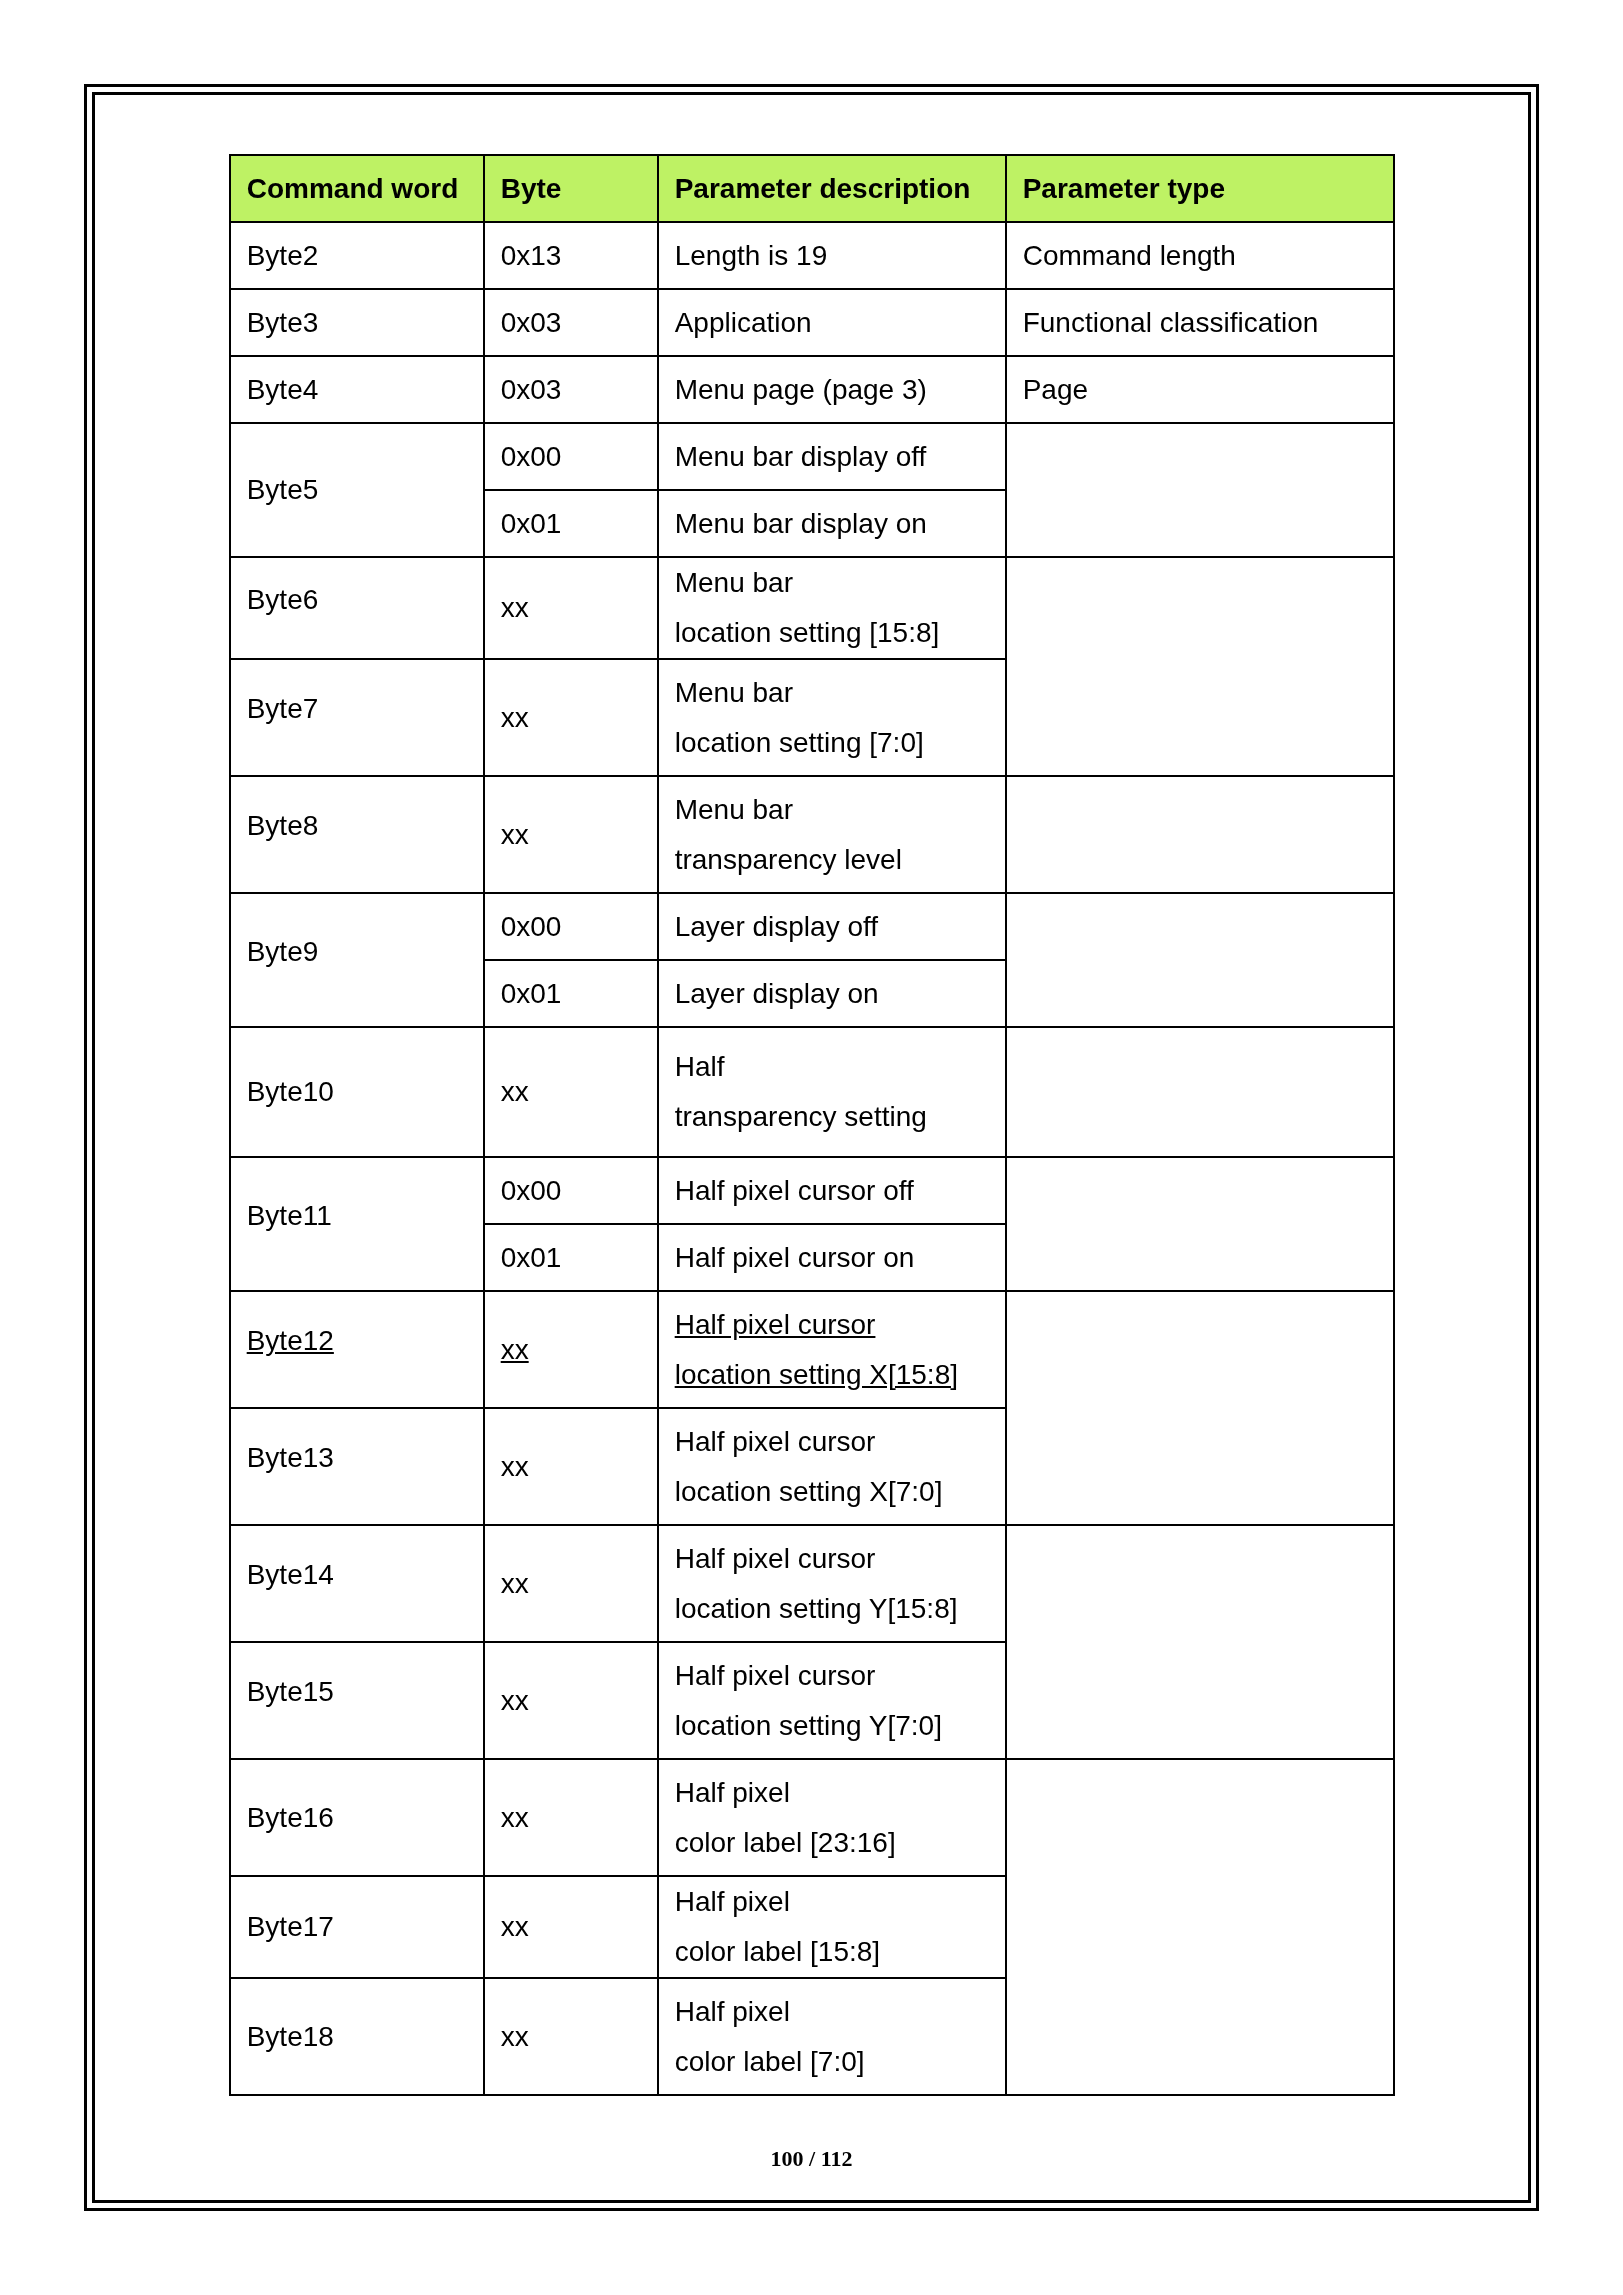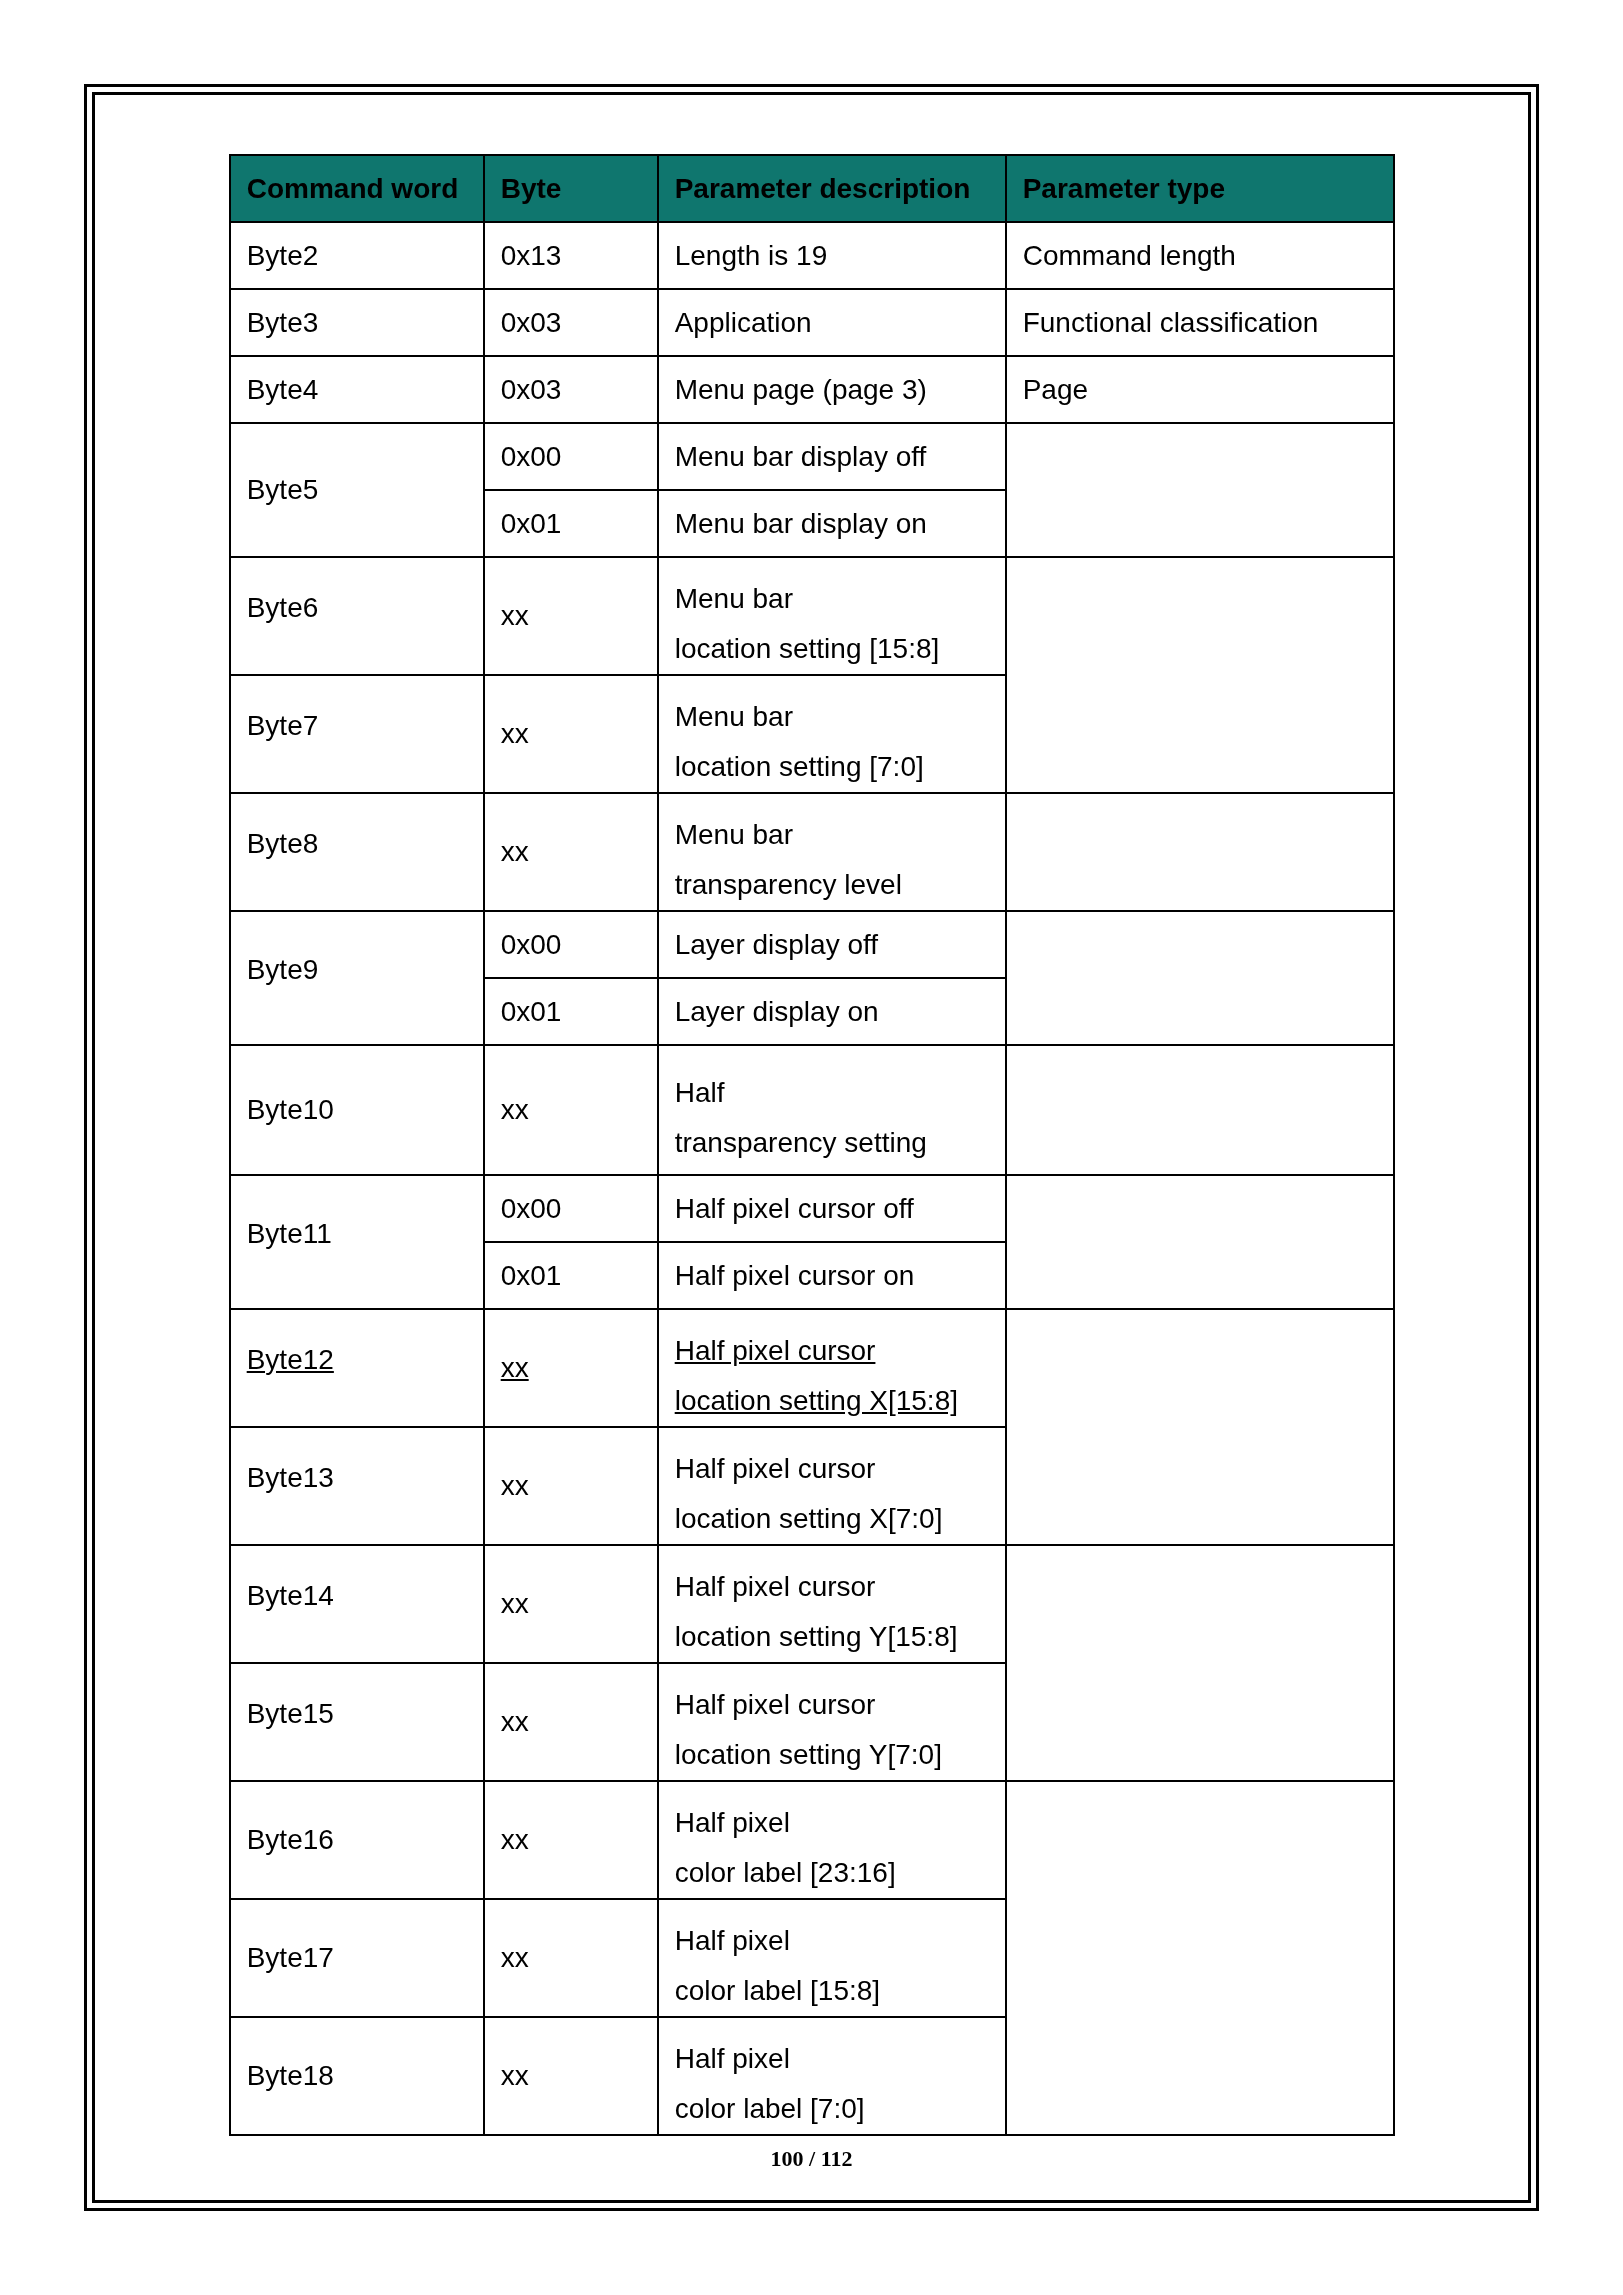--- a/index.html
+++ b/index.html
@@ -23,24 +23,24 @@
   table.cmd td, table.cmd th {
     border: 2px solid #000;
     padding: 0 0 0 15.7px;
     text-align: left; vertical-align: middle;
     box-sizing: border-box;
     line-height: 50px;
     white-space: nowrap;
     overflow: hidden;
   }
   table.cmd th {
-    background: #0f766e; font-weight: bold;
+    background: #bef264; font-weight: bold;
   }
   table.cmd td.upper { padding-bottom: 17px; }
-  table.cmd td.two-line { line-height: 50px; padding-top: 16px; margin-top: 28px; }
+  table.cmd td.two-line { line-height: 50px; padding-top: 0; margin-top: 28px; }
   .desc-line { display: block; }
   .page-number {
     position: absolute; left: 0; width: 1623px; top: 2146px;
     text-align: center;
     font-family: "Liberation Serif", serif; font-weight: bold; font-size: 22px;
     color: #000;
   }
 </style>
 </head>
 <body>

